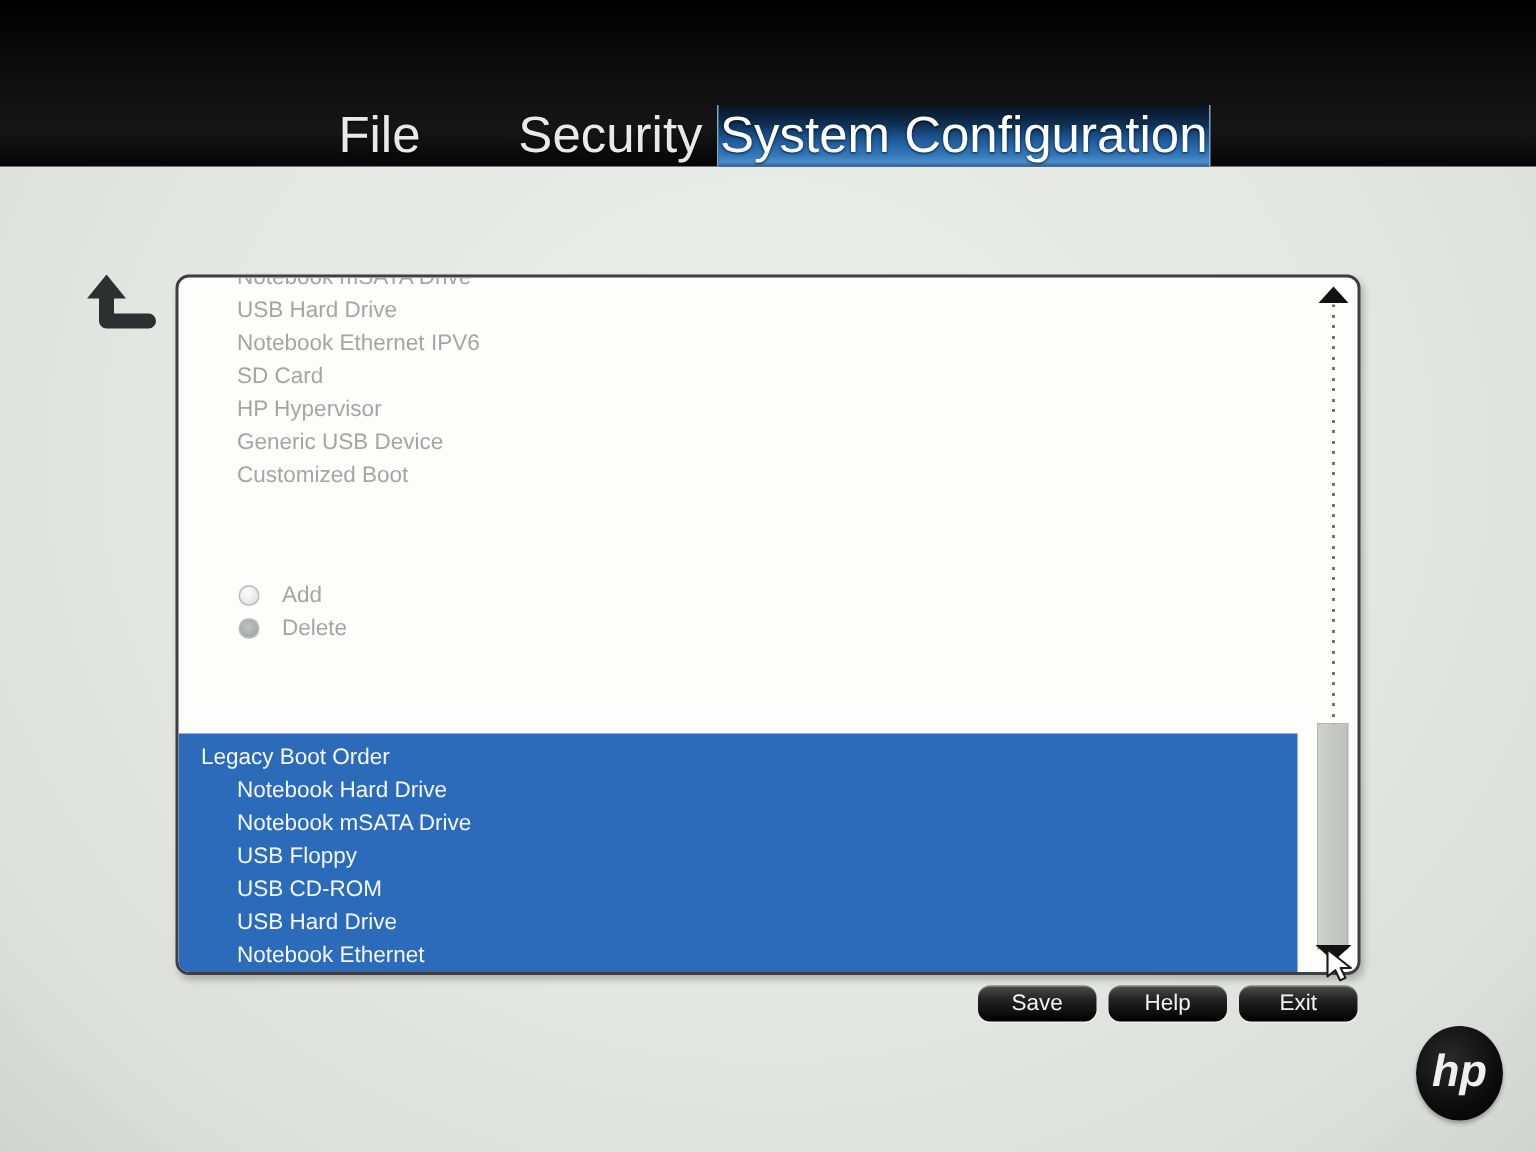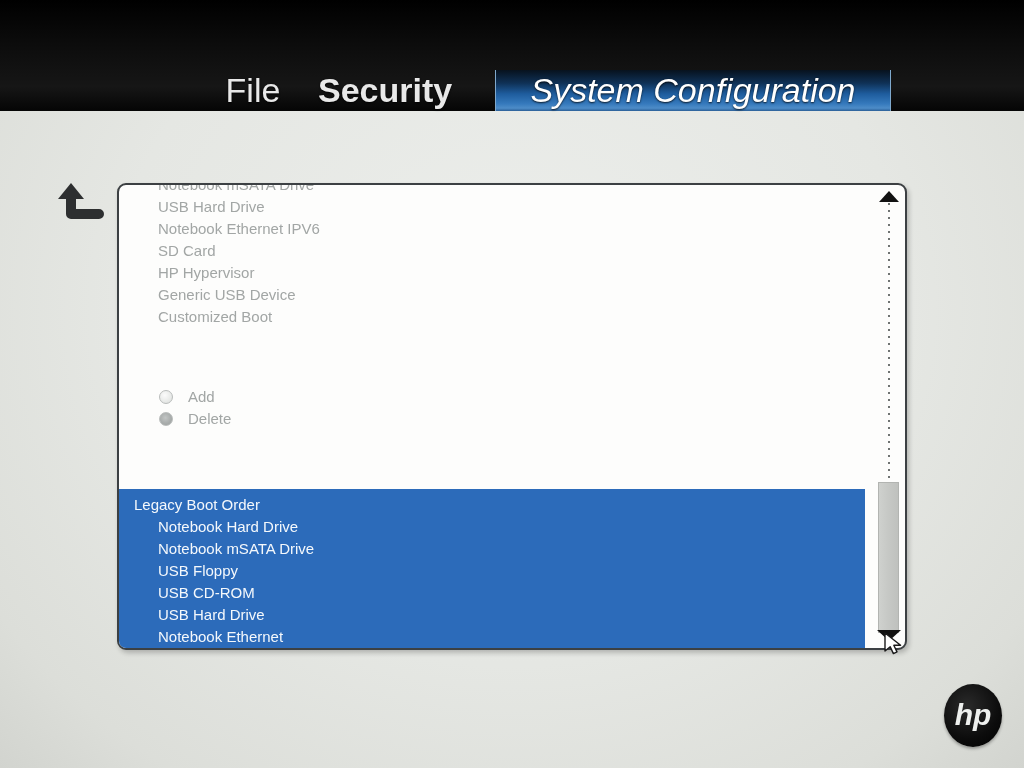--- a/index.html
+++ b/index.html
@@ -26,29 +26,28 @@
     bottom: 0;
     height: 41px;
     line-height: 41px;
     text-align: center;
     color: #e9e9e9;
     font-size: 34px;
     cursor: default;
     text-shadow: 0 1px 2px rgba(0,0,0,0.8);
   }
   .tab-file { left: 205px; width: 96px; }
-  .tab-security { left: 318px; width: 126px; font-weight: bold; }
+  .tab-security { left: 344px; width: 126px; }
   .tab-active {
-    left: 495px; width: 396px;
+    left: 478px; width: 329px;
     color: #fff;
     background: linear-gradient(180deg, #07121e 0%, #0f3156 30%, #1c5causea 50%, #1e5c9d 55%, #3579bc 82%, #4d8cc8 92%, #2a5f97 100%);
     background: linear-gradient(180deg, #07121e 0%, #0f3156 32%, #1e5c9d 58%, #3579bc 82%, #4d8cc8 93%, #2a5f97 100%);
     border-left: 1px solid #7fa9cd;
     border-right: 1px solid #7fa9cd;
-    font-style: italic;
   }
   
   .back-arrow { position: absolute; left: 48px; top: 182px; }
   
   .panel {
     position: absolute;
     left: 117px; top: 183px;
     width: 790px; height: 467px;
     background: #fdfdfc;
     border: 2px solid #3c4043;
@@ -213,20 +212,25 @@
       <div class="row" style="left:39px;top:137px">Notebook Ethernet</div>
       <div class="row" style="left:39px;top:159px">SD Card</div>
     </div>
 
     <div class="sb-up"></div>
     <div class="sb-track"></div>
     <div class="sb-thumb"></div>
     <div class="sb-down"></div>
   </div>
 
+  <div class="btn-bar">
+    <div class="btn">Save</div>
+    <div class="btn">Help</div>
+    <div class="btn">Exit</div>
+  </div>
 
   <div class="hp-logo">
     <span>hp</span>
   </div>
 
   <div class="cursor">
     <svg width="22" height="24" viewBox="0 0 22 24">
       <polygon points="1,1 1,19 6.2,14.8 9.4,21.6 13,19.9 9.8,13.3 16.6,13.3" fill="#fff" stroke="#1a1a1a" stroke-width="1.4" stroke-linejoin="round"></polygon>
     </svg>
   </div>

